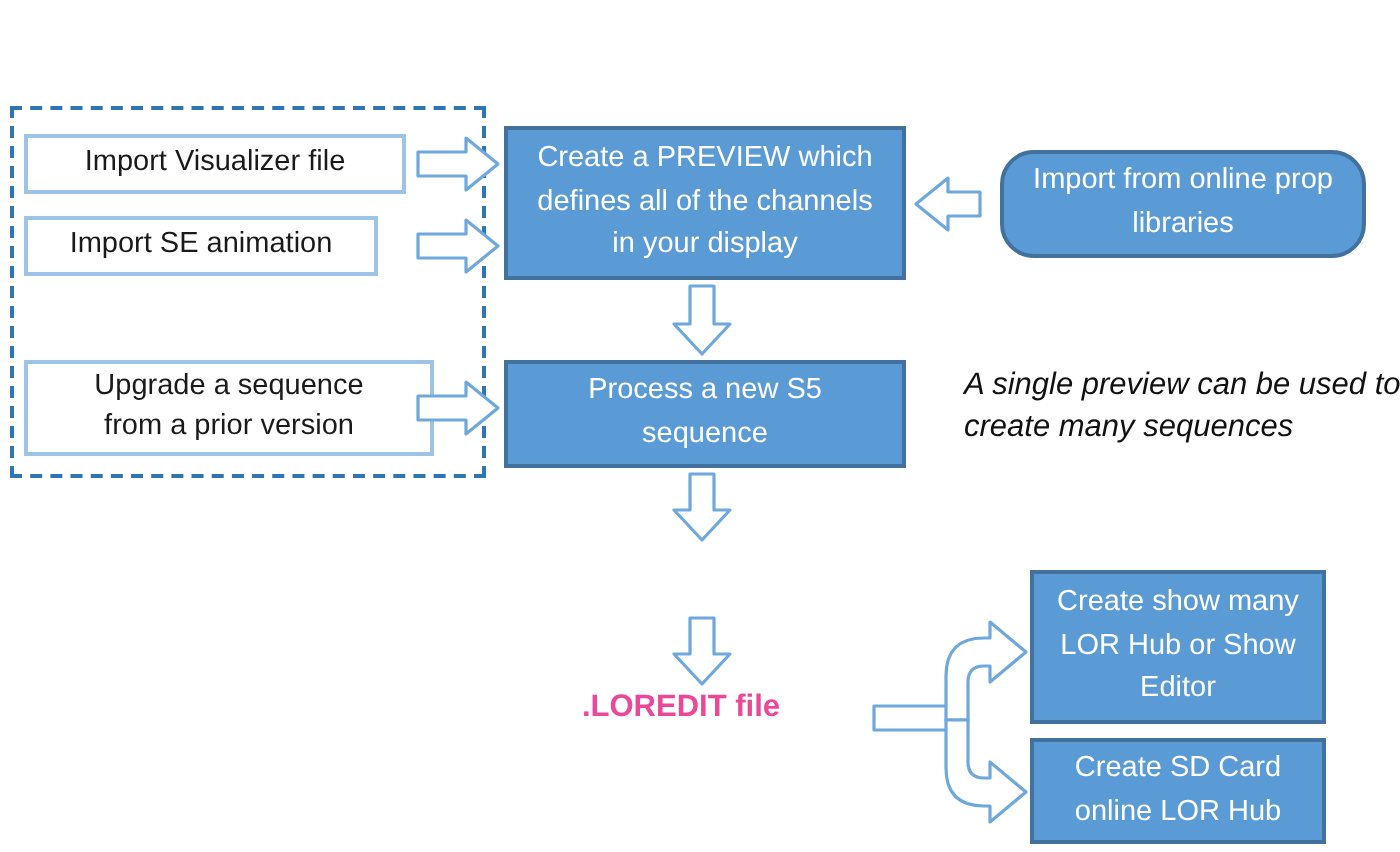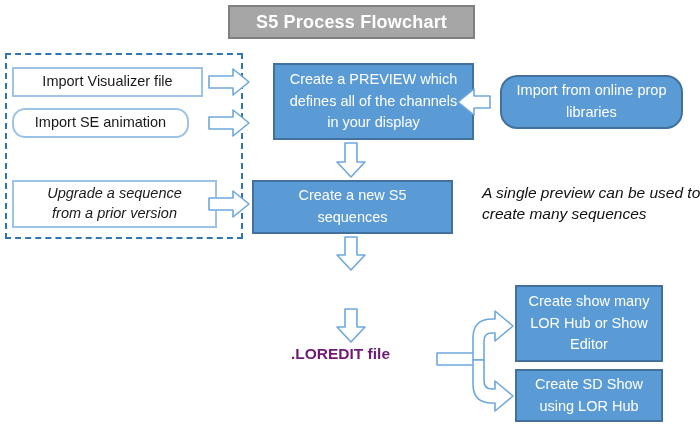--- a/index.html
+++ b/index.html
@@ -21,64 +21,63 @@
   .dashed-box{
     left:5px;top:53px;width:238px;height:186px;
     border:2px dashed #2E75B6;background:transparent;
   }
   .white-box{
     background:#ffffff;border:2px solid #9DC3E6;
     display:flex;align-items:center;justify-content:center;text-align:center;
     color:#1a1a1a;font-size:14.5px;line-height:1.35;padding:1px 20px;
   }
   #import-visualizer{left:12px;top:67px;width:191px;height:30px;}
-  #import-se{left:12px;top:108px;width:177px;height:30px;border-radius:13px;}
-  #upgrade-seq{left:12px;top:180px;width:205px;height:48px;font-style:italic;}
+  #import-se{left:12px;top:108px;width:177px;height:30px;}
+  #upgrade-seq{left:12px;top:180px;width:205px;height:48px;}
   .blue-box{
     background:#5B9BD5;border:2px solid #41719C;
     display:flex;align-items:center;justify-content:center;text-align:center;
     color:#ffffff;font-size:14.5px;line-height:1.5;padding:2px 8px;
   }
-  #preview-box{left:252px;top:63px;width:201px;height:77px;margin-left:21px;}
+  #preview-box{left:252px;top:63px;width:201px;height:77px;}
   #new-seq-box{left:252px;top:180px;width:201px;height:54px;}
   #save-box{left:250px;top:273px;width:203px;height:33px;line-height:1.3;}
   #import-props-box{left:500px;top:75px;width:183px;height:54px;border-radius:17px;}
   #create-show-box{left:515px;top:285px;width:148px;height:77px;}
   #create-sd-box{left:515px;top:369px;width:148px;height:53px;}
   .note-text{
     left:482px;top:183px;width:225px;
     font-style:italic;font-size:15.5px;color:#111;line-height:1.35;
   }
   .loredit{
     left:278px;top:345px;width:125px;
-    font-size:15.5px;font-weight:bold;color:#701a75;text-align:center;
+    font-size:15.5px;font-weight:bold;color:#ec4899;text-align:center;
   }
   svg.arrow-layer{position:absolute;left:0;top:0;width:700px;height:426px;pointer-events:none;}
   svg .blk{fill:#ffffff;stroke:#6FA8DC;stroke-width:1.6;stroke-linejoin:round;}
 </style>
 </head>
 <body>
 
 <div id="canvas">
 
-  <div class="abs title-box">S5 Process Flowchart</div>
 
   <div class="abs dashed-box"></div>
   <div id="import-visualizer" class="abs white-box">Import Visualizer file</div>
   <div id="import-se" class="abs white-box">Import SE animation</div>
   <div id="upgrade-seq" class="abs white-box">Upgrade a sequence from a prior version</div>
 
   <div id="preview-box" class="abs blue-box">Create a PREVIEW which defines all of the channels in your display</div>
-  <div id="new-seq-box" class="abs blue-box">Create a new S5 sequences</div>
+  <div id="new-seq-box" class="abs blue-box">Process a new S5 sequence</div>
   <div class="abs loredit">.LOREDIT file</div>
 
   <div id="import-props-box" class="abs blue-box">Import from online prop libraries</div>
   <div class="abs note-text">A single preview can be used to create many sequences</div>
   <div id="create-show-box" class="abs blue-box">Create show many LOR Hub or Show Editor</div>
-  <div id="create-sd-box" class="abs blue-box">Create SD Show using LOR Hub</div>
+  <div id="create-sd-box" class="abs blue-box">Create SD Card online LOR Hub</div>
 
   <svg class="arrow-layer" viewBox="0 0 700 426" aria-hidden="true">
 
     <polygon class="blk" points="209,76 233,76 233,69 249,82 233,95 233,88 209,88"></polygon>
     <polygon class="blk" points="209,117 233,117 233,110 249,123 233,136 233,129 209,129"></polygon>
     <polygon class="blk" points="209,198 233,198 233,191 249,204 233,217 233,210 209,210"></polygon>
 
     <polygon class="blk" points="490,96 474,96 474,89 458,102 474,115 474,108 490,108"></polygon>
 
     <polygon class="blk" points="345,143 357,143 357,162 365,162 351,177 337,162 345,162"></polygon>

